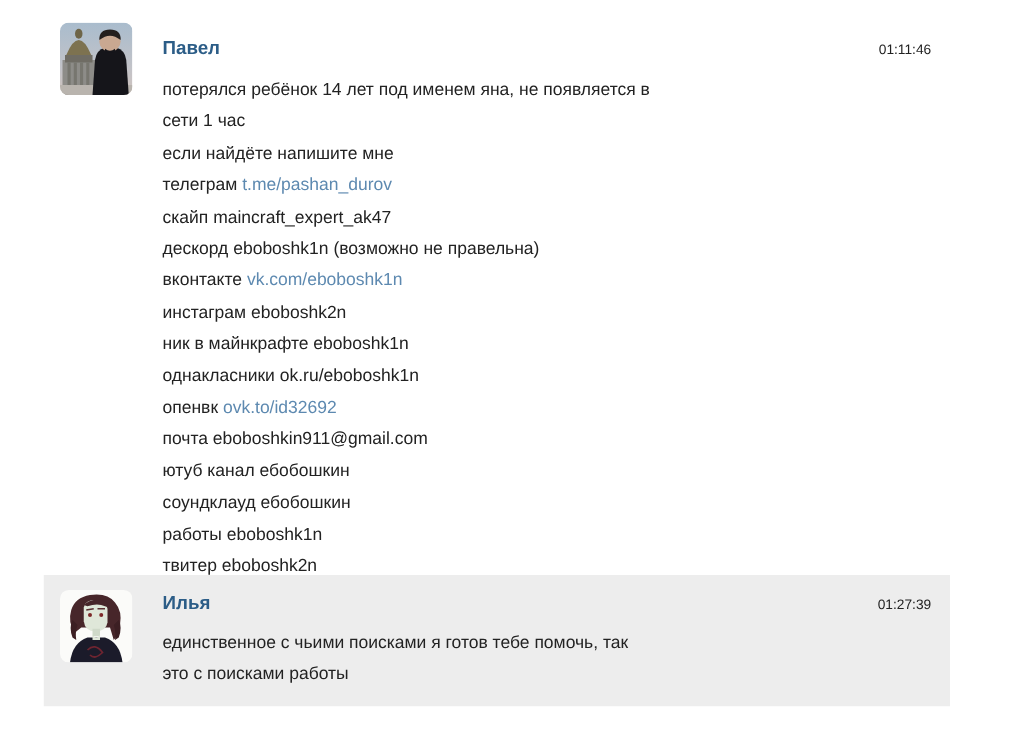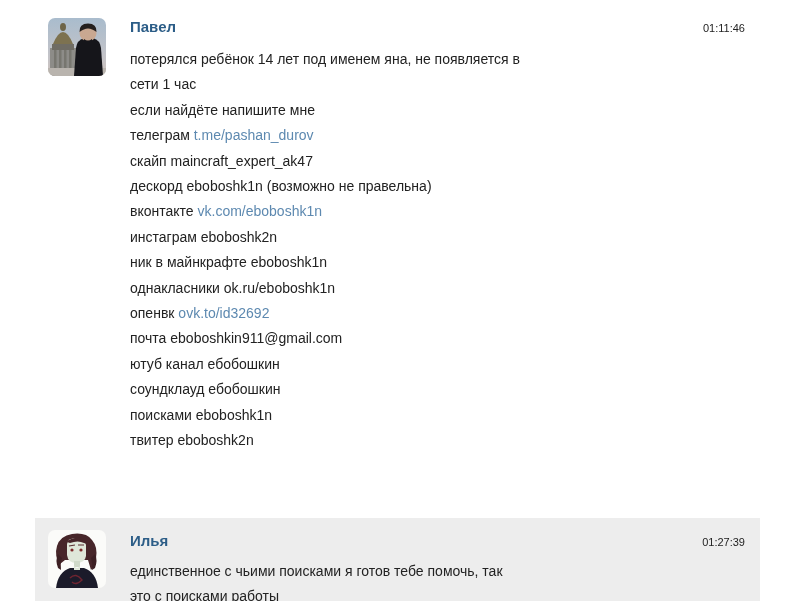--- a/index.html
+++ b/index.html
@@ -22,21 +22,21 @@
     font-weight:bold;font-size:15px;color:var(--name-color,#2c5d87);
     text-decoration:none;cursor:pointer;
   }
   .msg-time{font-size:11px;color:var(--time-color,#222222);}
 
   .msg-lines{font-size:14px;color:var(--text-color,#222222);}
   .msg-line{line-height:25.4px;white-space:nowrap;}
   .inline-link{color:var(--link-color,#5d89b0);cursor:pointer;}
 
   
-  .msg-pavel{height:518px;padding:17px 62px 0 130px;}
+  .msg-pavel{height:460px;padding:29px 62px 0 130px;}
   .msg-pavel .avatar{left:48px;top:18px;}
   .msg-pavel .msg-lines{margin-top:9px;}
 
   
   .msg-ilya{
     margin-left:35px;width:725px;height:105px;
     background:var(--unread-bg,#ededed);
     padding:13px 15px 0 95px;
   }
   .msg-ilya .avatar{left:13px;top:12px;}
@@ -86,21 +86,21 @@
           <div class="msg-line"><span>скайп maincraft_expert_ak47</span></div>
           <div class="msg-line"><span>дескорд eboboshk1n (возможно не правельна)</span></div>
           <div class="msg-line"><span>вконтакте </span><span class="inline-link">vk.com/eboboshk1n</span></div>
           <div class="msg-line"><span>инстаграм eboboshk2n</span></div>
           <div class="msg-line"><span>ник в майнкрафте eboboshk1n</span></div>
           <div class="msg-line"><span>однакласники ok.ru/eboboshk1n</span></div>
           <div class="msg-line"><span>опенвк </span><span class="inline-link">ovk.to/id32692</span></div>
           <div class="msg-line"><span>почта eboboshkin911@gmail.com</span></div>
           <div class="msg-line"><span>ютуб канал ебобошкин</span></div>
           <div class="msg-line"><span>соундклауд ебобошкин</span></div>
-          <div class="msg-line"><span>поисками eboboshk1n</span></div>
+          <div class="msg-line"><span>работы eboboshk1n</span></div>
           <div class="msg-line"><span>твитер eboboshk2n</span></div>
         </div>
     </div>
   </div>
 
   <div class="message msg-ilya">
     <div class="avatar">
       <svg viewBox="0 0 58 58">
         <rect width="58" height="58" fill="#fbfbf9"></rect>
         <path d="M12 34 Q6 26 9 16 Q12 6 24 4 Q38 2 44 10 Q50 17 48 28 Q47 36 43 40 L40 30 L17 30 Z" fill="#47262a"></path>

